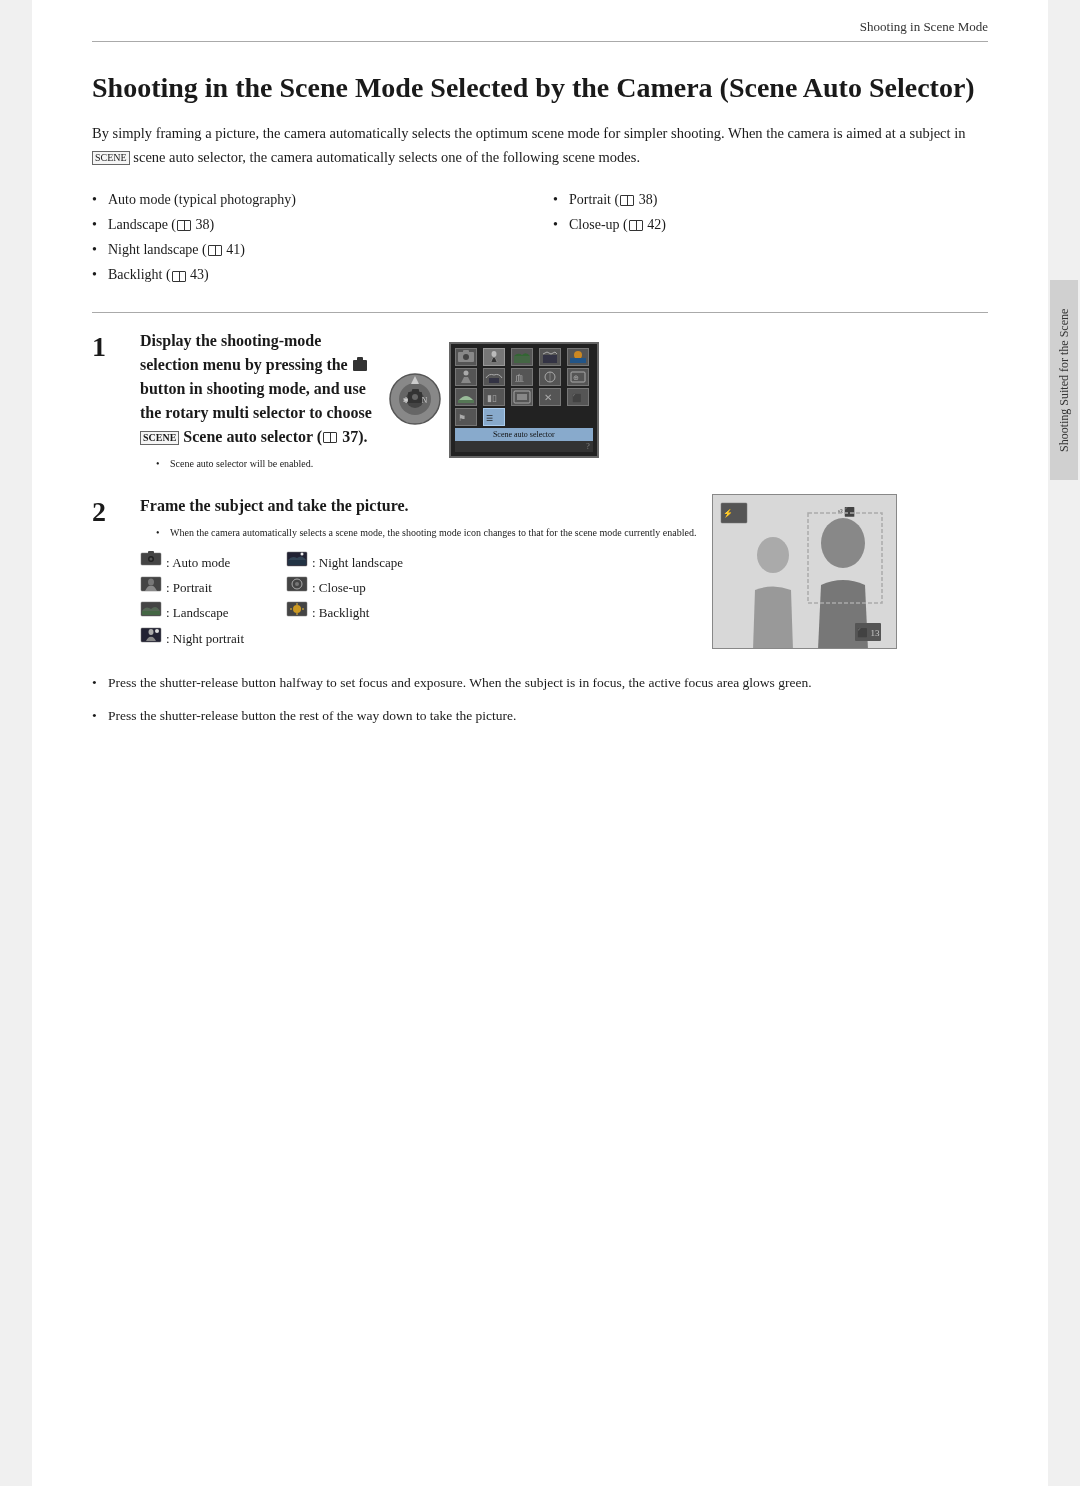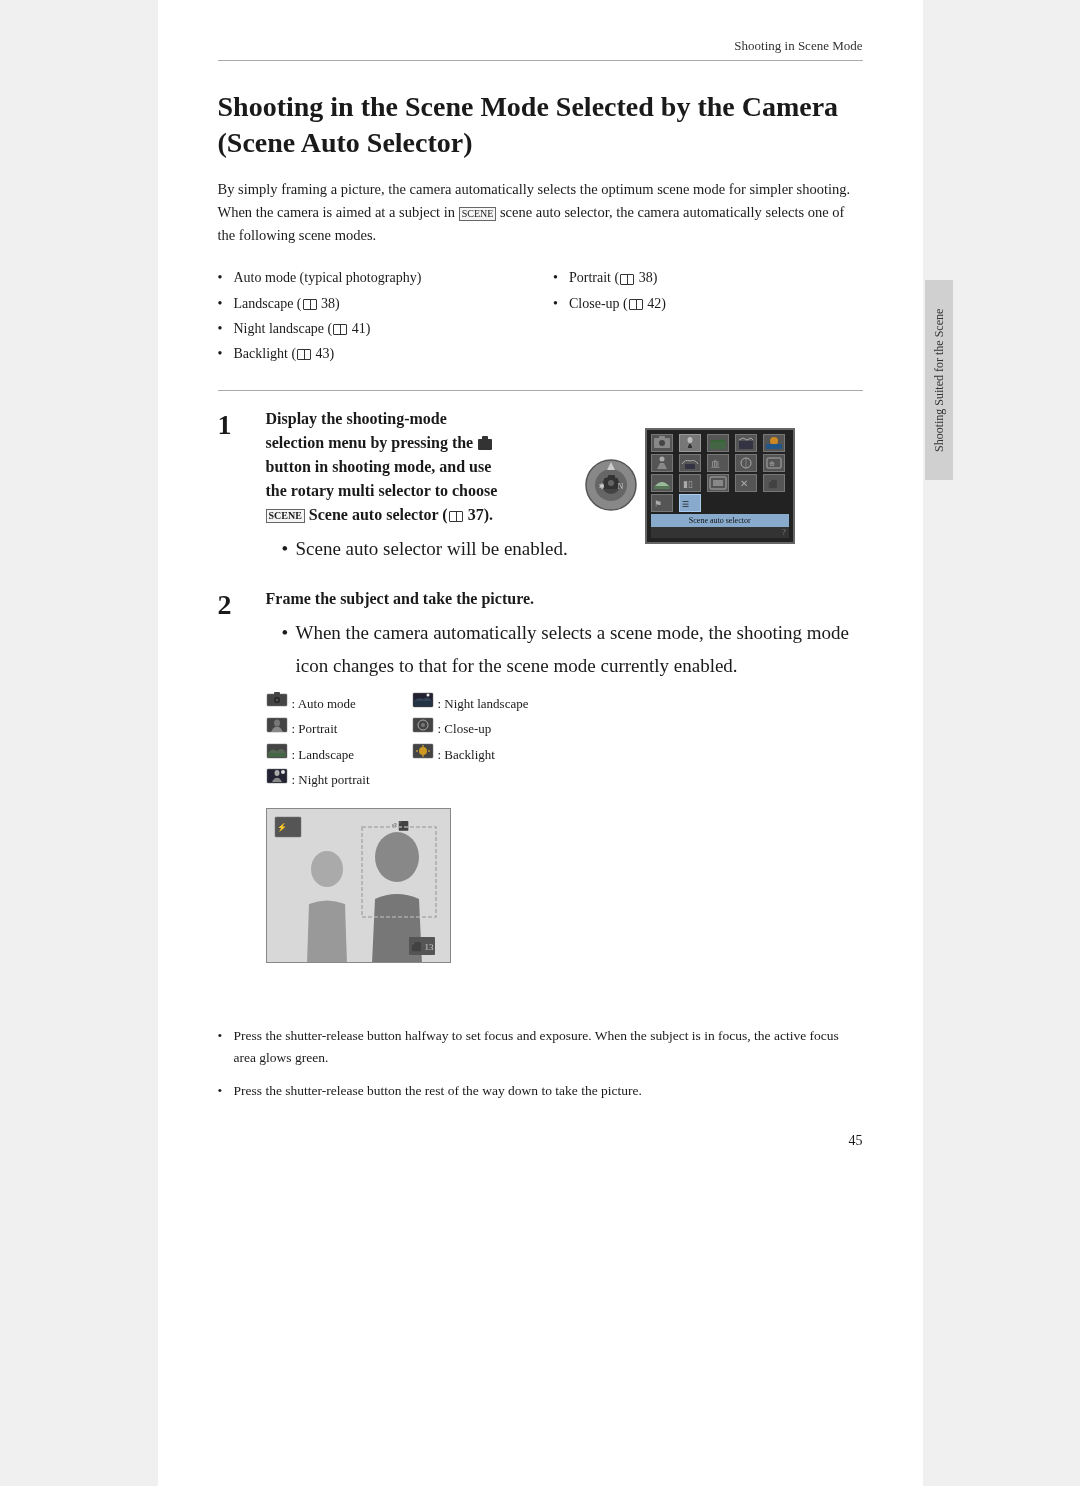--- a/index.html
+++ b/index.html
@@ -8,26 +8,26 @@
       width: 1080px;
       min-height: 1486px;
       background: #f0f0f0;
       font-family: 'Times New Roman', Times, serif;
       font-size: 15px;
       color: #1a1a1a;
       position: relative;
     }
 
     .page {
-      width: 765px;
+      width: 1016px;
       min-height: 1486px;
       background: #ffffff;
       margin: 0 auto;
       position: relative;
-      padding: 38px 60px 60px 60px;
+      padding: 19px 60px 60px 60px;
     }
 
     
     .page-header {
       text-align: right;
       font-size: 13px;
       color: #333;
       border-bottom: 1px solid #aaa;
       padding-bottom: 6px;
       margin-bottom: 28px;
@@ -120,21 +120,21 @@
       margin-bottom: 6px;
     }
 
     .step-sub-bullet {
       list-style: none;
       padding-left: 16px;
       margin-top: 6px;
     }
 
     .step-sub-bullet li {
-      font-size: 19px;
+      font-size: 10px;
       line-height: 1.7;
       position: relative;
       padding-left: 14px;
     }
 
     .step-sub-bullet li::before {
       content: '•';
       position: absolute;
       left: 0;
     }
@@ -279,21 +279,20 @@
     .step1-layout {
       display: flex;
       gap: 16px;
       align-items: center;
     }
 
     .step2-layout {
       display: flex;
       gap: 16px;
       align-items: flex-start;
-      flex-direction: column;
     }
 
     .step-text-area {
       flex: 1;
     }
 
     .step-img-area {
       flex: 0 0 195px;
     }
 
@@ -611,15 +610,14 @@
     </div>
   </div>
 
   <div class="extra-bullet">
     <span>Press the shutter-release button halfway to set focus and exposure. When the subject is in focus, the active focus area glows green.</span>
   </div>
   <div class="extra-bullet">
     <span>Press the shutter-release button the rest of the way down to take the picture.</span>
   </div>
 
-  <div class="page-number">45</div>
 
 </div>
 
 </body></html>

